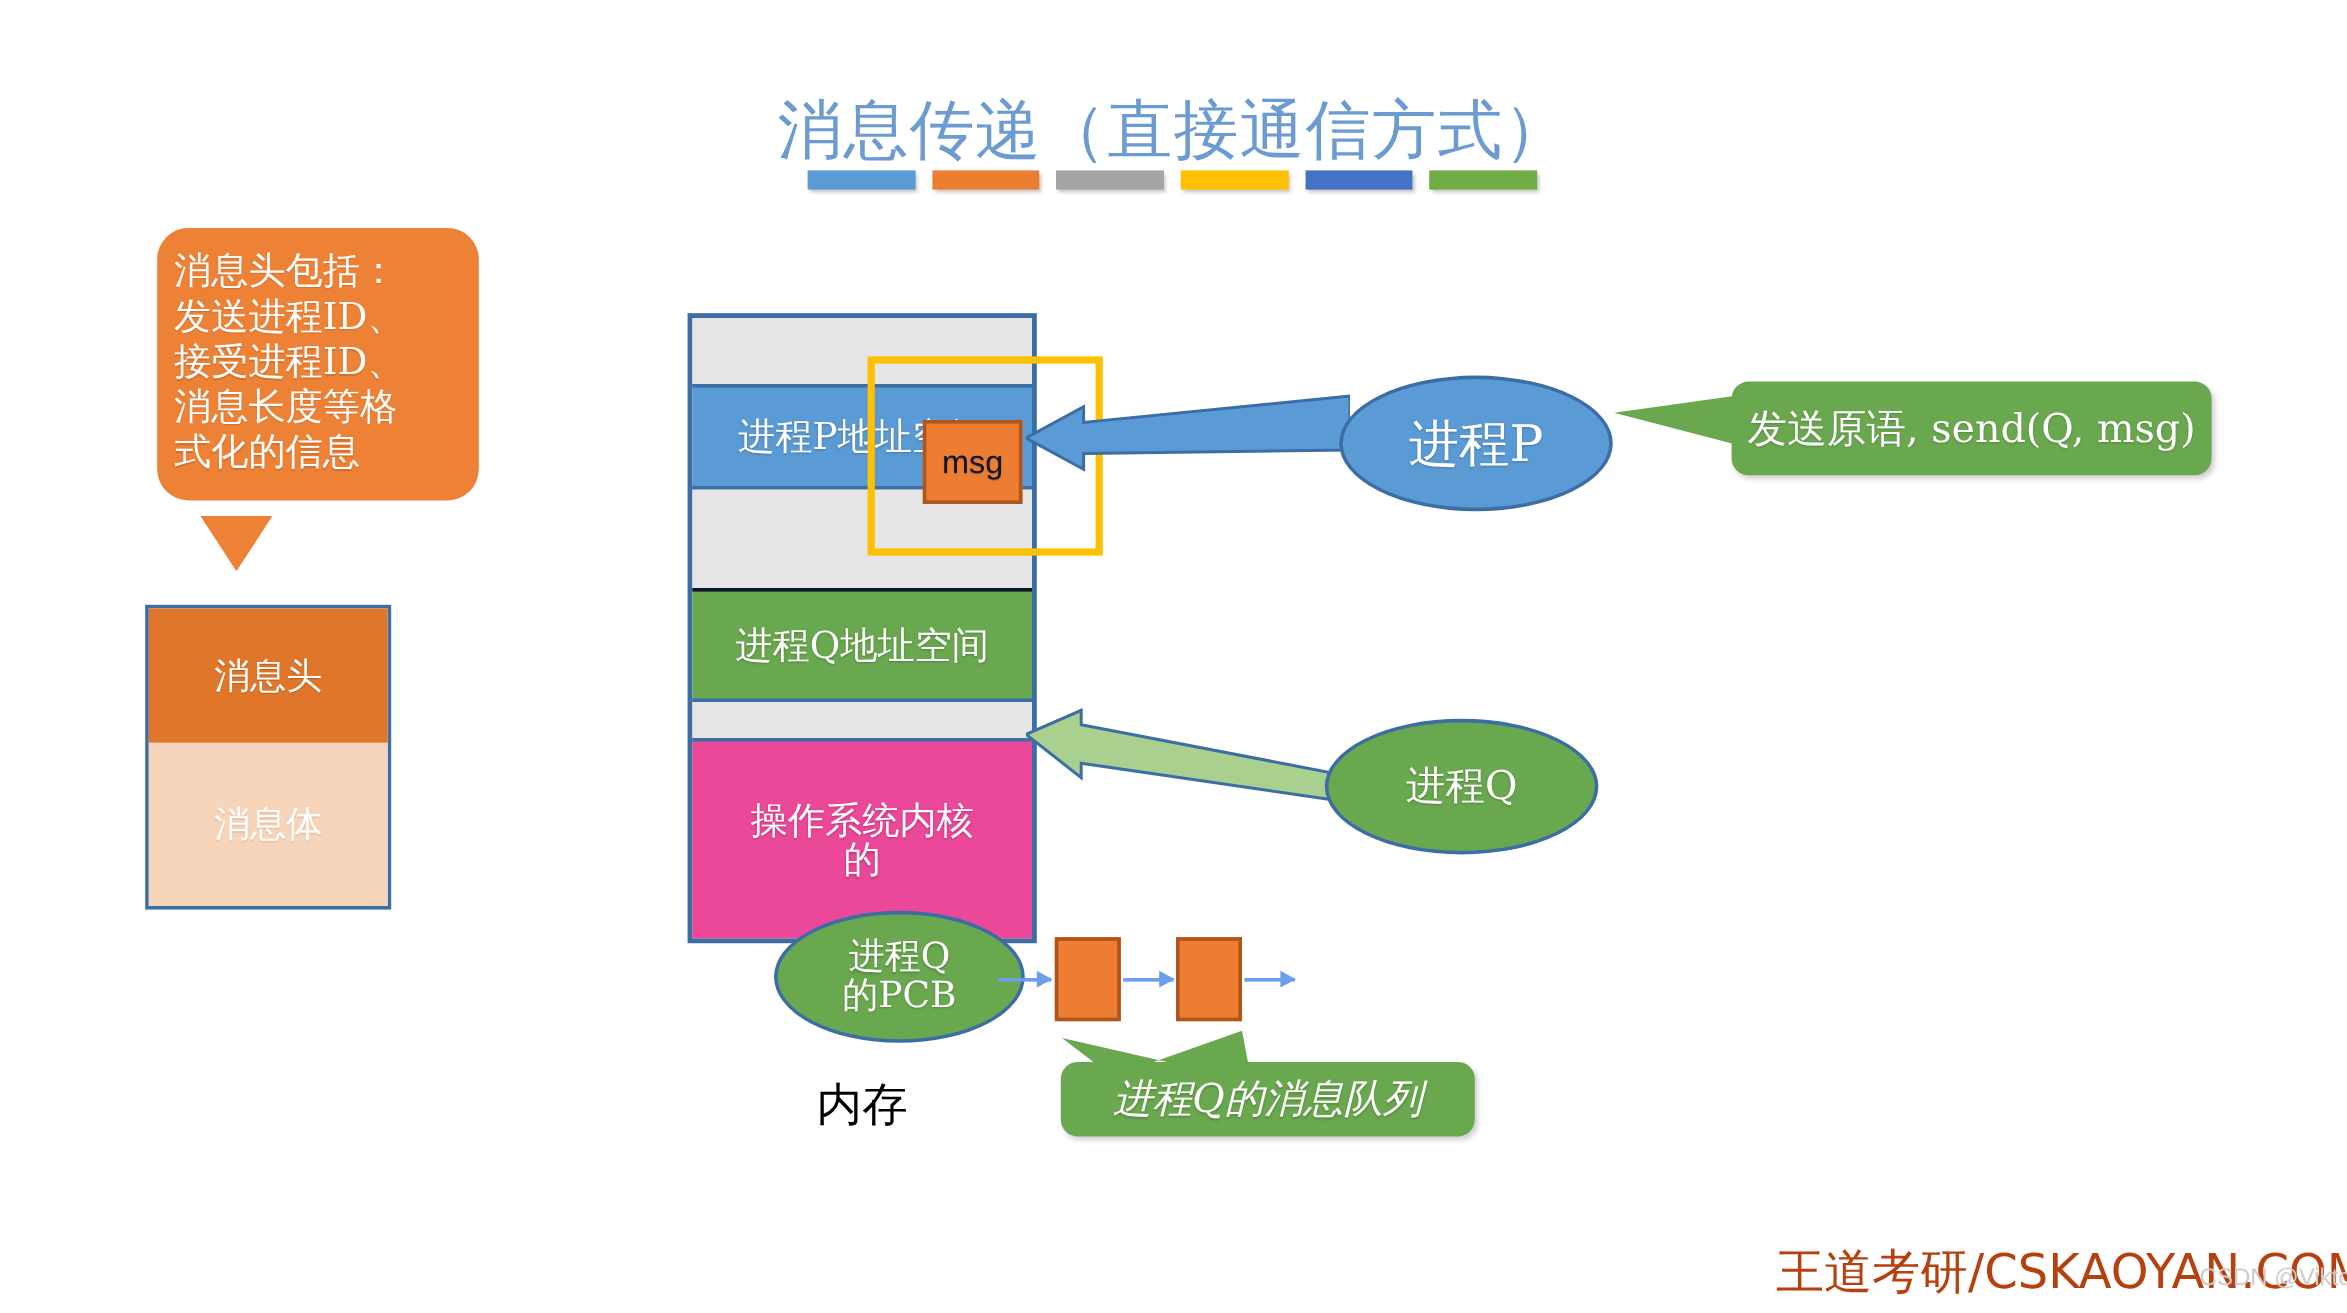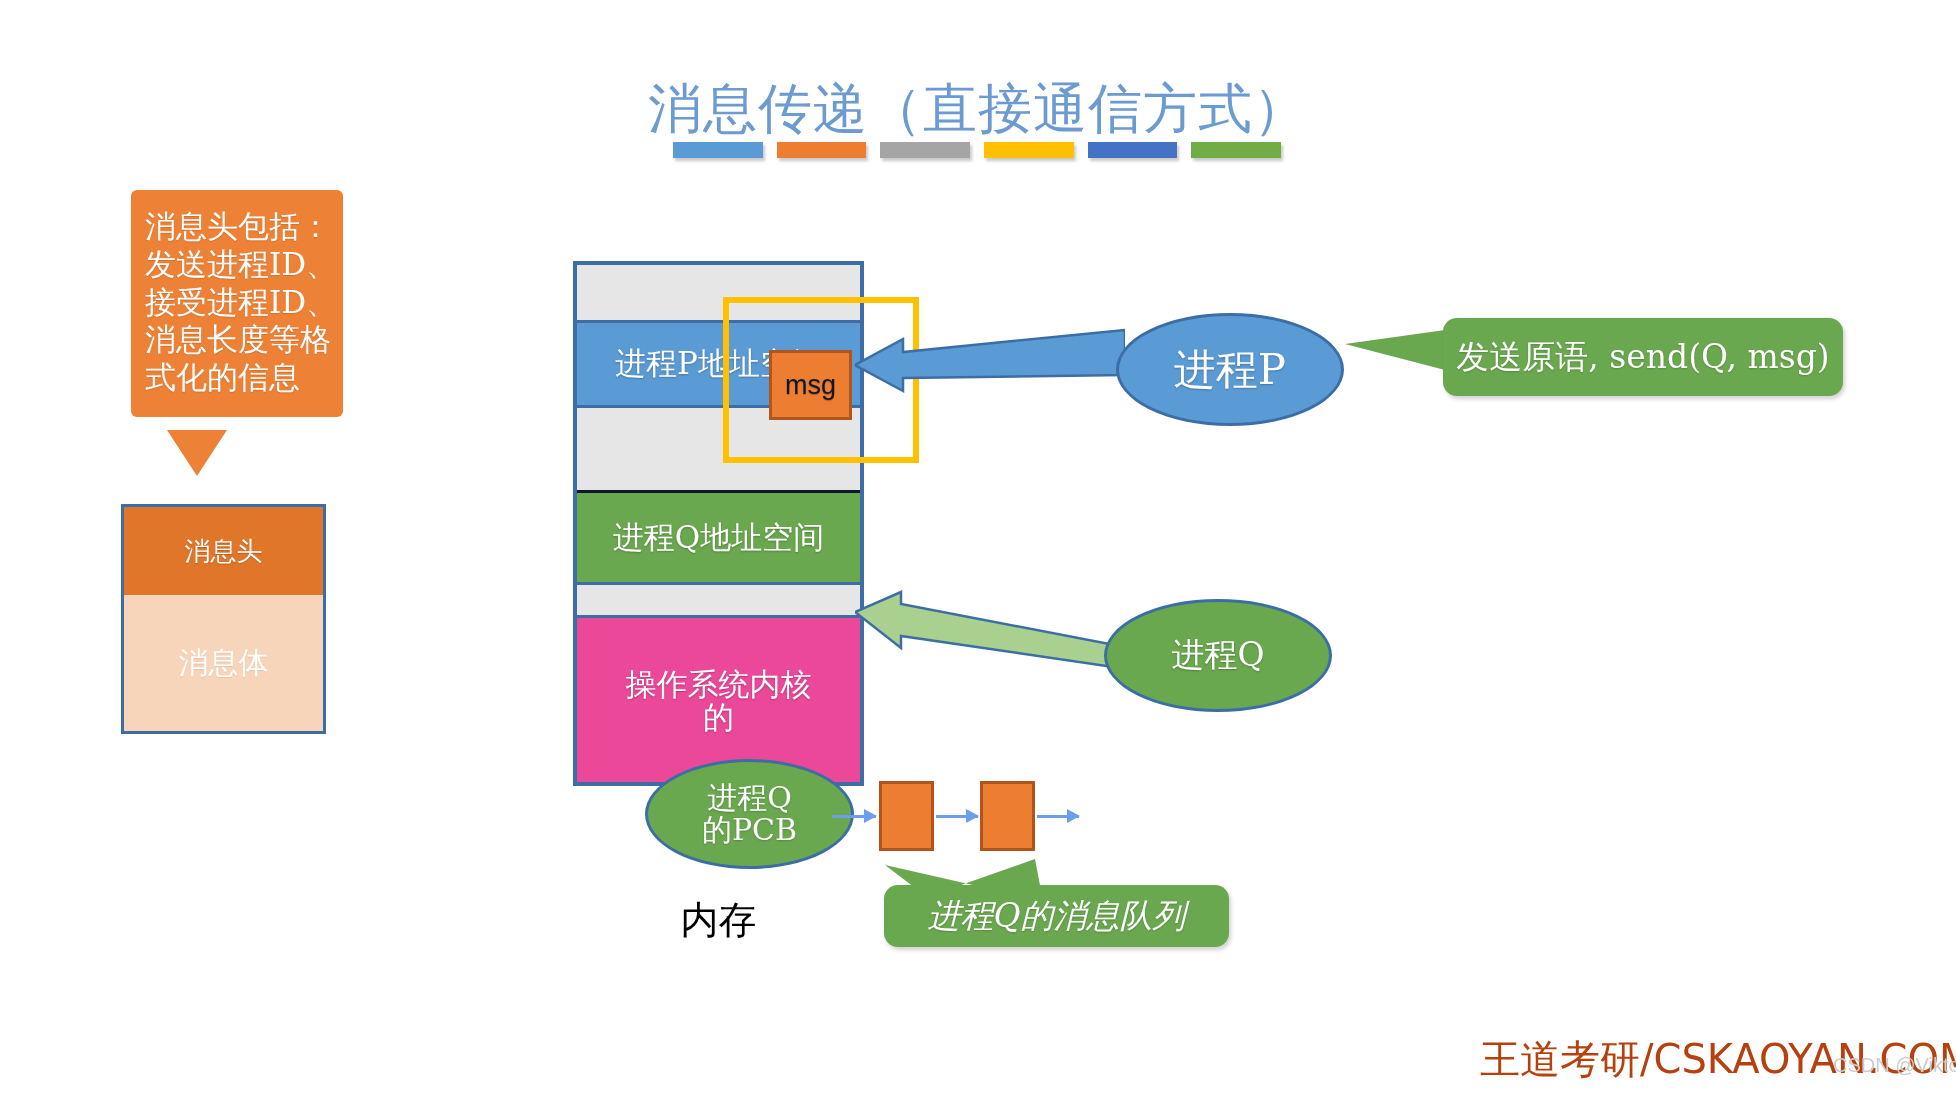--- a/index.html
+++ b/index.html
@@ -39,23 +39,23 @@
   }
   #title-rule .seg {
     flex: 1 1 0;
     height: 16px;
     box-shadow: 2px 3px 3px rgba(0,0,0,0.22);
   }
 
   
   #note-callout {
     left: 131px; top: 190px;
-    width: 212px;
+    width: 268px;
     background: #ed8136;
-    border-radius: 6px;
+    border-radius: 26px;
     padding: 18px 14px 20px 14px;
     box-sizing: border-box;
   }
   #note-callout .line {
     font-family: "DejaVu Serif", "Liberation Serif", serif;
     font-size: 31px;
     line-height: 1.22;
     color: #ffffff;
     white-space: nowrap;
     text-shadow: 0 1px 1px rgba(0,0,0,0.12);
@@ -69,25 +69,25 @@
   }
 
   
   #msg-struct {
     left: 121px; top: 504px;
     width: 205px;
     border: 3px solid #3c6ea5;
     box-sizing: border-box;
   }
   #msg-head {
-    height: 88px;
+    height: 112px;
     background: #e0762a;
     display: flex; align-items: center; justify-content: center;
     font-family: Liberation Mono, monospace;
-    font-size: 26px;
+    font-size: 30px;
     color: #ffffff;
     text-shadow: 0 1px 1px rgba(0,0,0,0.2);
   }
   #msg-body {
     height: 136px;
     background: #f7d5ba;
     display: flex; align-items: center; justify-content: center;
     font-family: "DejaVu Serif", "Liberation Serif", serif;
     font-size: 30px;
     color: #ffffff;

